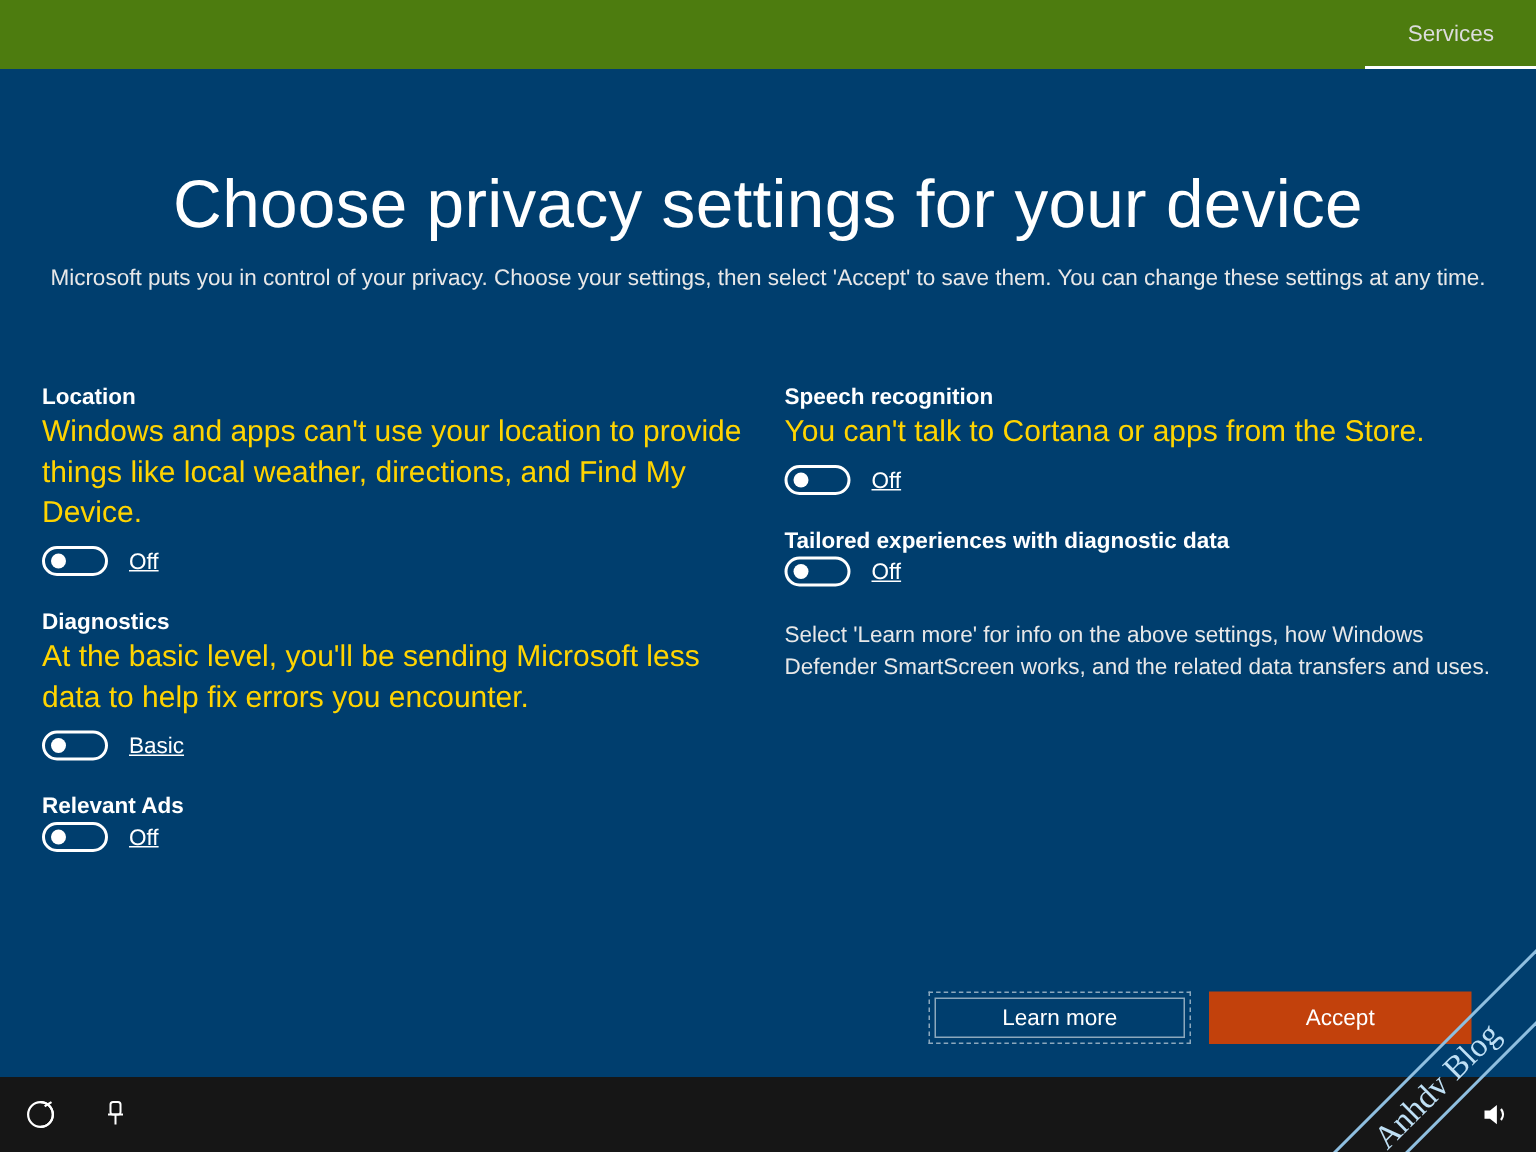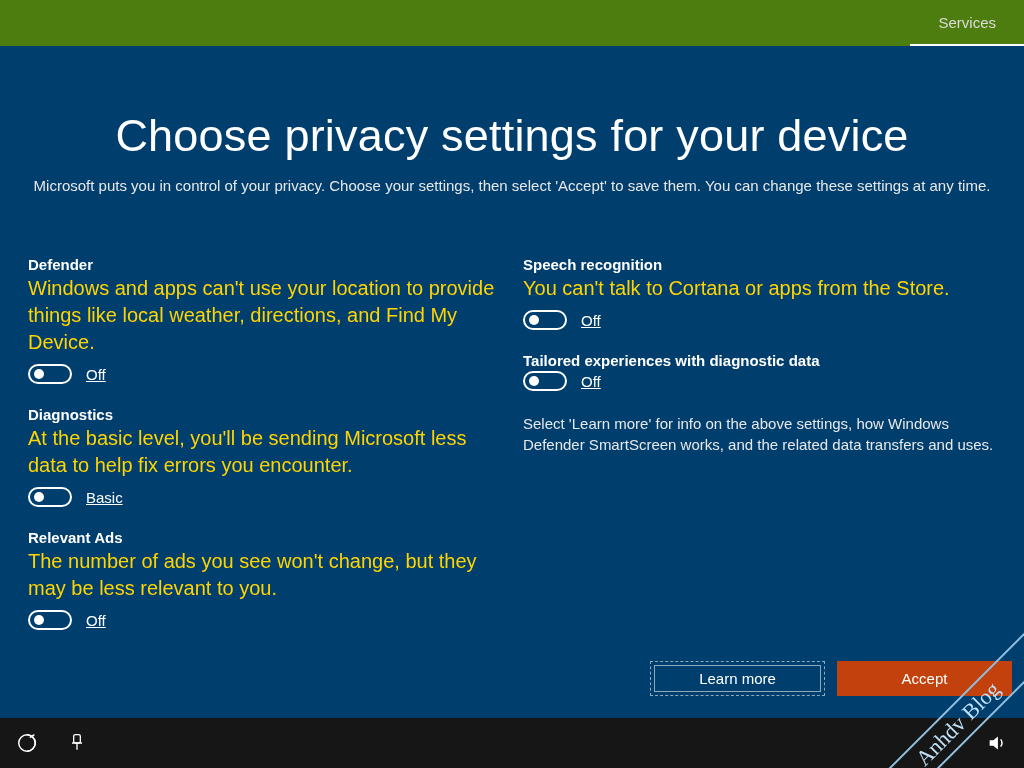--- a/index.html
+++ b/index.html
@@ -19,21 +19,21 @@
   .setting { margin-bottom: 22px; }
   .setting .title { font-weight: 600; font-size: 15px; color: #fff; margin-bottom: 2px; }
   .setting .desc { font-size: 20px; color: #ffd400; line-height: 1.35; margin-bottom: 8px; }
   .footnote { font-size: 15px; color: #e8e8e8; line-height: 1.4; margin-top: 12px; }
 
   .toggle-row { display: flex; align-items: center; gap: 14px; }
   .toggle { width: 44px; height: 20px; border: 2px solid #fff; border-radius: 12px; position: relative; display: inline-block; cursor: pointer; }
   .toggle .knob { position: absolute; width: 10px; height: 10px; background: #fff; border-radius: 50%; top: 50%; left: 4px; transform: translateY(-50%); }
   .toggle-label { font-size: 15px; color: #fff; text-decoration: underline; }
 
-  .buttons { position: absolute; right: 12px; bottom: 22px; display: flex; gap: 12px; }
+  .buttons { position: absolute; right: 43px; bottom: 22px; display: flex; gap: 12px; }
   .btn { width: 175px; height: 35px; display: flex; align-items: center; justify-content: center; font-size: 15px; cursor: pointer; border: none; color: #fff; }
   .btn.secondary { background: #003e6e; border: 1px dashed rgba(255,255,255,0.55); outline: 1px solid rgba(255,255,255,0.55); outline-offset: -5px; }
   .btn.primary { background: #c2410c; }
 
   .taskbar { position: absolute; left: 0; right: 0; bottom: 0; height: 50px; background: #161616; display: flex; align-items: center; padding: 0 12px; }
   .taskbar .left { display: flex; gap: 20px; align-items: center; }
   .taskbar .right { margin-left: auto; display: flex; align-items: center; }
   .icon-btn { width: 30px; height: 30px; display: flex; align-items: center; justify-content: center; cursor: pointer; }
   svg { display: block; }
 
@@ -50,42 +50,41 @@
 
 <div class="content">
   <div class="heading">
     <h1>Choose privacy settings for your device</h1>
     <p>Microsoft puts you in control of your privacy. Choose your settings, then select 'Accept' to save them. You can change these settings at any time.</p>
   </div>
 
   <div class="grid">
     <div class="col">
       <div class="setting">
-        <div class="title">Defender</div>
+        <div class="title">Location</div>
         <div class="desc">Windows and apps can't use your location to provide things like local weather, directions, and Find My Device.</div>
         <div class="toggle-row">
           <span class="toggle">
               <span class="knob"></span>
             </span>
           <span class="toggle-label">Off</span>
         </div>
       </div>
       <div class="setting">
         <div class="title">Diagnostics</div>
         <div class="desc">At the basic level, you'll be sending Microsoft less data to help fix errors you encounter.</div>
         <div class="toggle-row">
           <span class="toggle">
               <span class="knob"></span>
             </span>
           <span class="toggle-label">Basic</span>
         </div>
       </div>
       <div class="setting">
         <div class="title">Relevant Ads</div>
-        <div class="desc">The number of ads you see won't change, but they may be less relevant to you.</div>
         <div class="toggle-row">
           <span class="toggle">
               <span class="knob"></span>
             </span>
           <span class="toggle-label">Off</span>
         </div>
       </div>
     </div>
 
     <div class="col">

